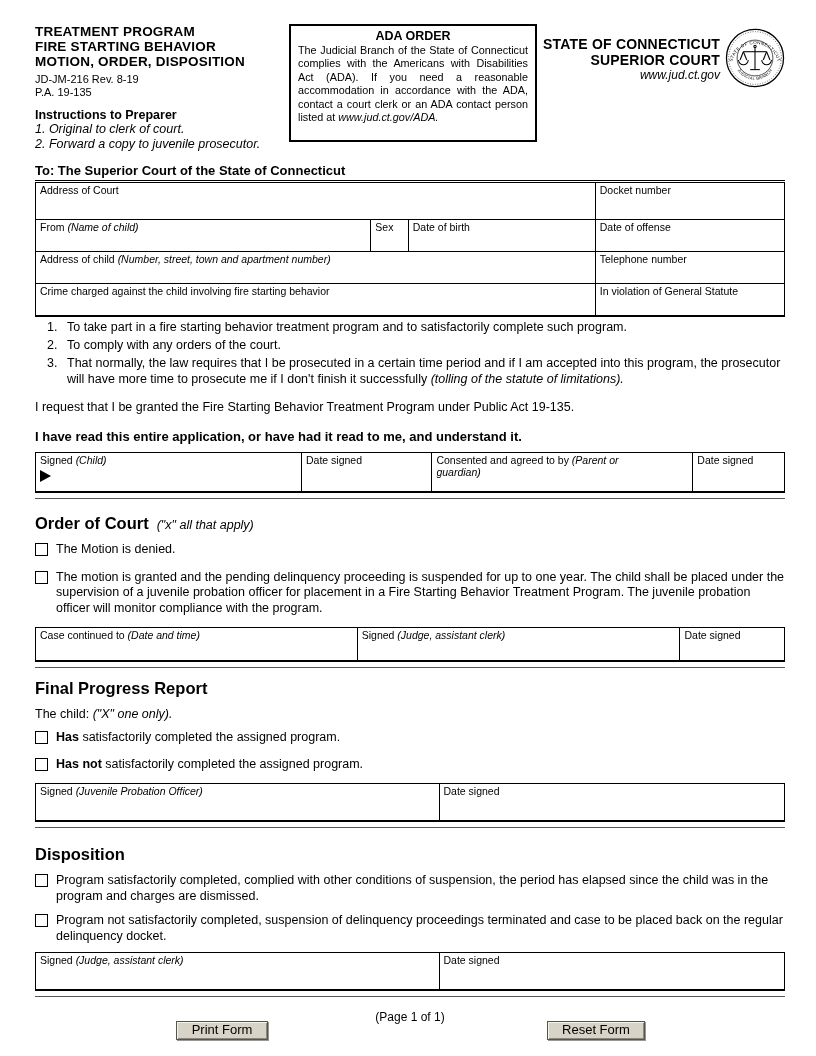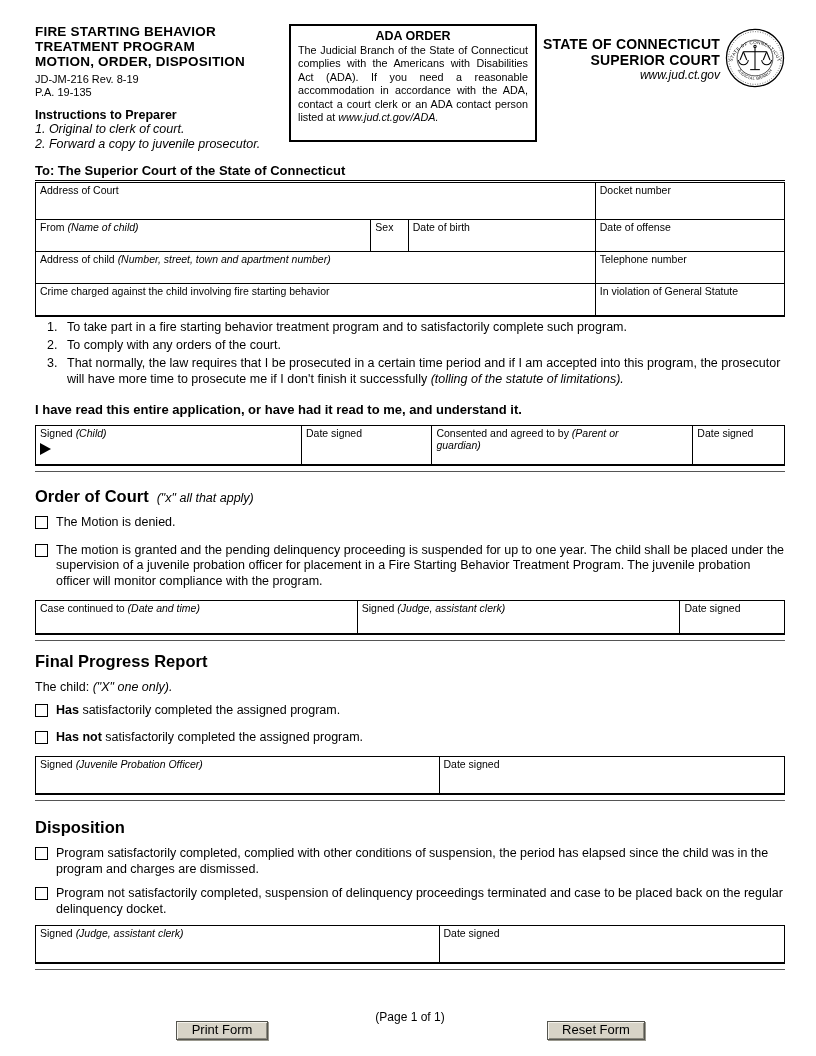--- a/index.html
+++ b/index.html
@@ -78,22 +78,22 @@
   .btn-print { left:141px; width:92px; }
   .btn-reset { left:512px; width:98px; }
 </style>
 </head>
 <body>
 
 <div class="page">
 
   <div class="hdr">
     <div class="hdr-left">
+      <div class="hdr-title">TREATMENT PROGRAM</div>
       <div class="hdr-title">FIRE STARTING BEHAVIOR</div>
-      <div class="hdr-title">TREATMENT PROGRAM</div>
       <div class="hdr-title">MOTION, ORDER, DISPOSITION</div>
       <div class="form-no">JD-JM-216   Rev. 8-19</div>
       <div class="pa-no">P.A. 19-135</div>
       <div class="instr-title">Instructions to Preparer</div>
       <div class="instr-item">1. Original to clerk of court.</div>
       <div class="instr-item">2. Forward a copy to juvenile prosecutor.</div>
     </div>
 
     <div class="ada-box">
       <div class="ada-title">ADA ORDER</div>
@@ -197,20 +197,21 @@
     </div>
     <div class="nitem">
       <span class="nnum">2.</span>
       <span class="ntext">To comply with any orders of the court.</span>
     </div>
     <div class="nitem">
       <span class="nnum">3.</span>
       <span class="ntext"><span>That normally, the law requires that I be prosecuted in a certain time period and if I am accepted into this program, the prosecutor will have more time to prosecute me if I don't finish it successfully </span><span class="it">(tolling of the statute of limitations).</span></span>
     </div>
   </div>
+  <div class="request">I request that I be granted the Fire Starting Behavior Treatment Program under Public Act 19-135.</div>
   <div class="ack">I have read this entire application, or have had it read to me, and understand it.</div>
 
   <div class="tbl with-top" style="margin-top:8px;">
     <div class="tr h38">
       <div class="td" style="width:36%">
         <div class="lbl"><span>Signed  </span><i>(Child)</i></div>
         <div class="sig-arrow"></div>
       </div>
       <div class="td" style="width:14%">
         <div class="lbl">Date signed</div>

